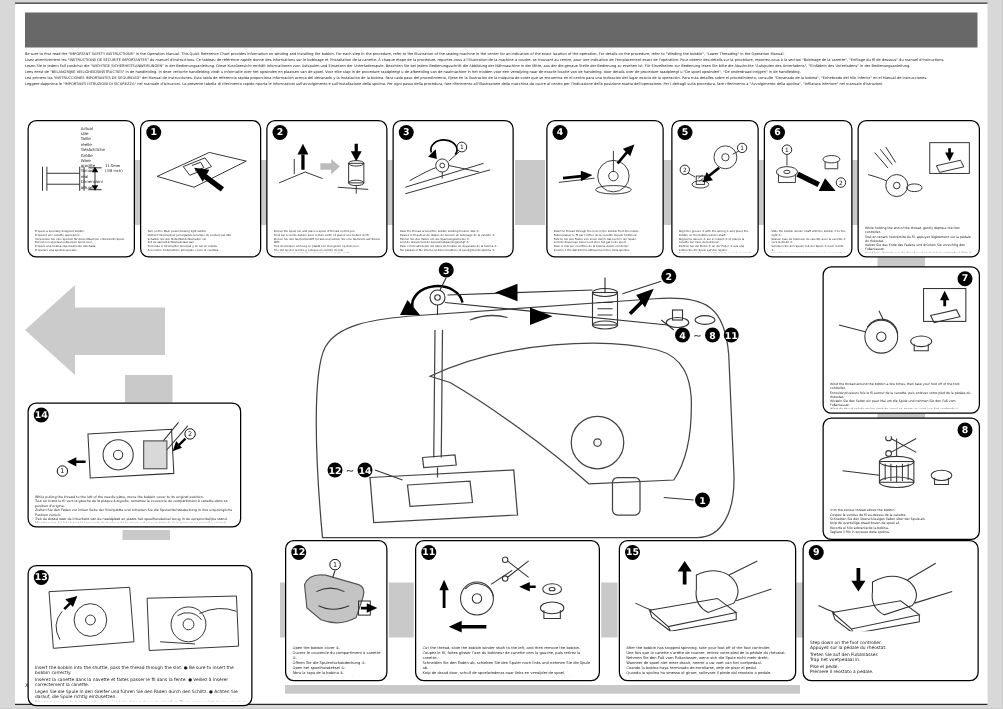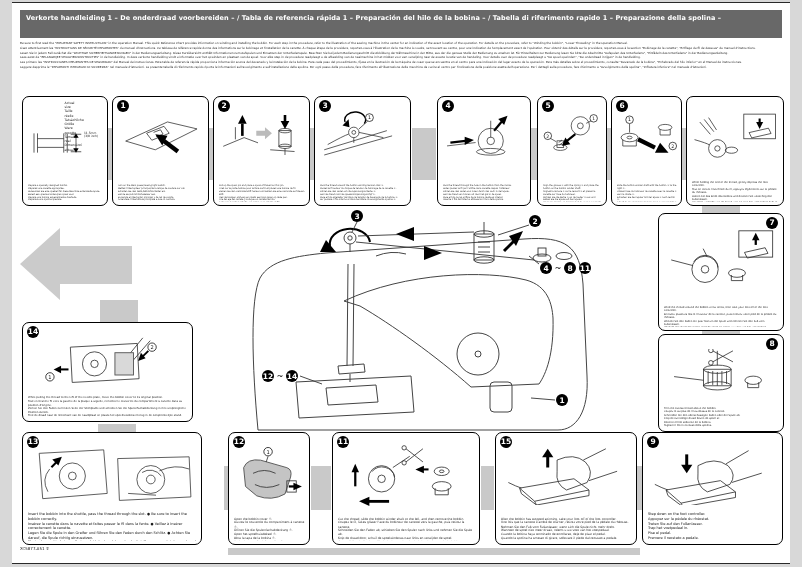--- a/index.html
+++ b/index.html
@@ -40,21 +40,20 @@
   .seerev{position:absolute;left:18px;top:226px;width:116px;height:78px;z-index:1;}
   .seetext{position:absolute;left:64px;top:246px;width:66px;height:26px;overflow:hidden;}
 </style>
 </head>
 <body>
 
 <div class="canvas">
   <div class="sheet"></div>
 
   <div class="header">
-    <div>Verkorte handleiding 1  – De onderdraad voorbereiden – / Tabla de referencia rápida 1  – Preparación del hilo de la bobina – / Tabella di riferimento rapido 1  – Preparazione della spolina –</div>
   </div>
 
   <div class="intro">
     <div class="tiny t-intro">Be sure to first read the "IMPORTANT SAFETY INSTRUCTIONS" in the Operation Manual. This Quick Reference Chart provides information on winding and installing the bobbin. For each step in the procedure, refer to the illustration of the sewing machine in the center for an indication of the exact location of the operation. For details on the procedure, refer to "Winding the bobbin", "Lower Threading" in the Operation Manual.
 Lisez attentivement les "INSTRUCTIONS DE SÉCURITÉ IMPORTANTES" du manuel d'instructions. Ce tableau de référence rapide donne des informations sur le bobinage et l'installation de la canette. À chaque étape de la procédure, reportez-vous à l'illustration de la machine à coudre, se trouvant au centre, pour une indication de l'emplacement exact de l'opération. Pour obtenir des détails sur la procédure, reportez-vous à la section "Bobinage de la canette", "Enfilage du fil de dessous" du manuel d'instructions.
 Lesen Sie in jedem Fall zunächst die "WICHTIGE SICHERHEITSANWEISUNGEN" in der Bedienungsanleitung. Diese Kurzübersicht enthält Informationen zum Aufspulen und Einsetzen der Unterfadenspule. Beachten Sie bei jedem Bedienungsschritt die Abbildung der Nähmaschine in der Mitte, aus der die genaue Stelle der Bedienung zu ersehen ist. Für Einzelheiten zur Bedienung lesen Sie bitte die Abschnitte "Aufspulen des Unterfadens", "Einfädeln des Unterfadens" in der Bedienungsanleitung.
 Lees eerst de "BELANGRIJKE VEILIGHEIDSINSTRUCTIES" in de handleiding. In deze verkorte handleiding vindt u informatie over het opwinden en plaatsen van de spoel. Voor elke stap in de procedure raadpleegt u de afbeelding van de naaimachine in het midden voor een verwijzing naar de exacte locatie van de handeling. Voor details over de procedure raadpleegt u "De spoel opwinden", "De onderdraad inrijgen" in de handleiding.
 Lea primero las "INSTRUCCIONES IMPORTANTES DE SEGURIDAD" del Manual de instrucciones. Esta tabla de referencia rápida proporciona información acerca del devanado y la instalación de la bobina. Para cada paso del procedimiento, fíjese en la ilustración de la máquina de coser que se encuentra en el centro para una indicación del lugar exacto de la operación. Para más detalles sobre el procedimiento, consulte "Devanado de la bobina", "Enhebrado del hilo inferior" en el Manual de instrucciones.
 Leggere dapprima le "IMPORTANTI ISTRUZIONI DI SICUREZZA" nel manuale d'istruzioni. La presente tabella di riferimento rapido riporta le informazioni sull'avvolgimento e sull'installazione della spolina. Per ogni passo della procedura, fare riferimento all'illustrazione della macchina da cucire al centro per l'indicazione della posizione esatta dell'operazione. Per i dettagli sulla procedura, fare riferimento a "Avvolgimento della spolina", "Infilatura inferiore" nel manuale d'istruzioni.</div>
   </div>
@@ -419,21 +418,21 @@
     <div class="ptext" style="height:21px">
       <div class="tiny t36">Trim the excess thread above the bobbin.
 Coupez le surplus de fil au-dessus de la canette.
 Schneiden Sie den überschüssigen Faden über der Spule ab.
 Knip de overtollige draad boven de spoel af.
 Recorte el hilo sobrante de la bobina.
 Tagliare il filo in eccesso della spolina.</div>
     </div>
   </div>
 
-  <div class="panel" style="left:22px;top:432px;width:180px;height:113px">
+  <div class="panel" style="left:22px;top:452px;width:180px;height:113px">
     <div class="badge b-tl">13</div>
     <svg class="illus" style="height:62px;top:12px" viewBox="0 0 195 64">
       <g class="lt">
         <path d="M14,6 L88,2 L92,52 L18,58 Z"></path>
         <circle cx="52" cy="32" r="15"></circle>
           <circle cx="52" cy="32" r="4.5"></circle>
         <path d="M24,50 Q16,36 26,24"></path>
         <path d="M104,12 L186,10 L188,56 L106,60 Z"></path>
         <circle cx="142" cy="36" r="16"></circle>
           <circle cx="142" cy="36" r="5"></circle>

